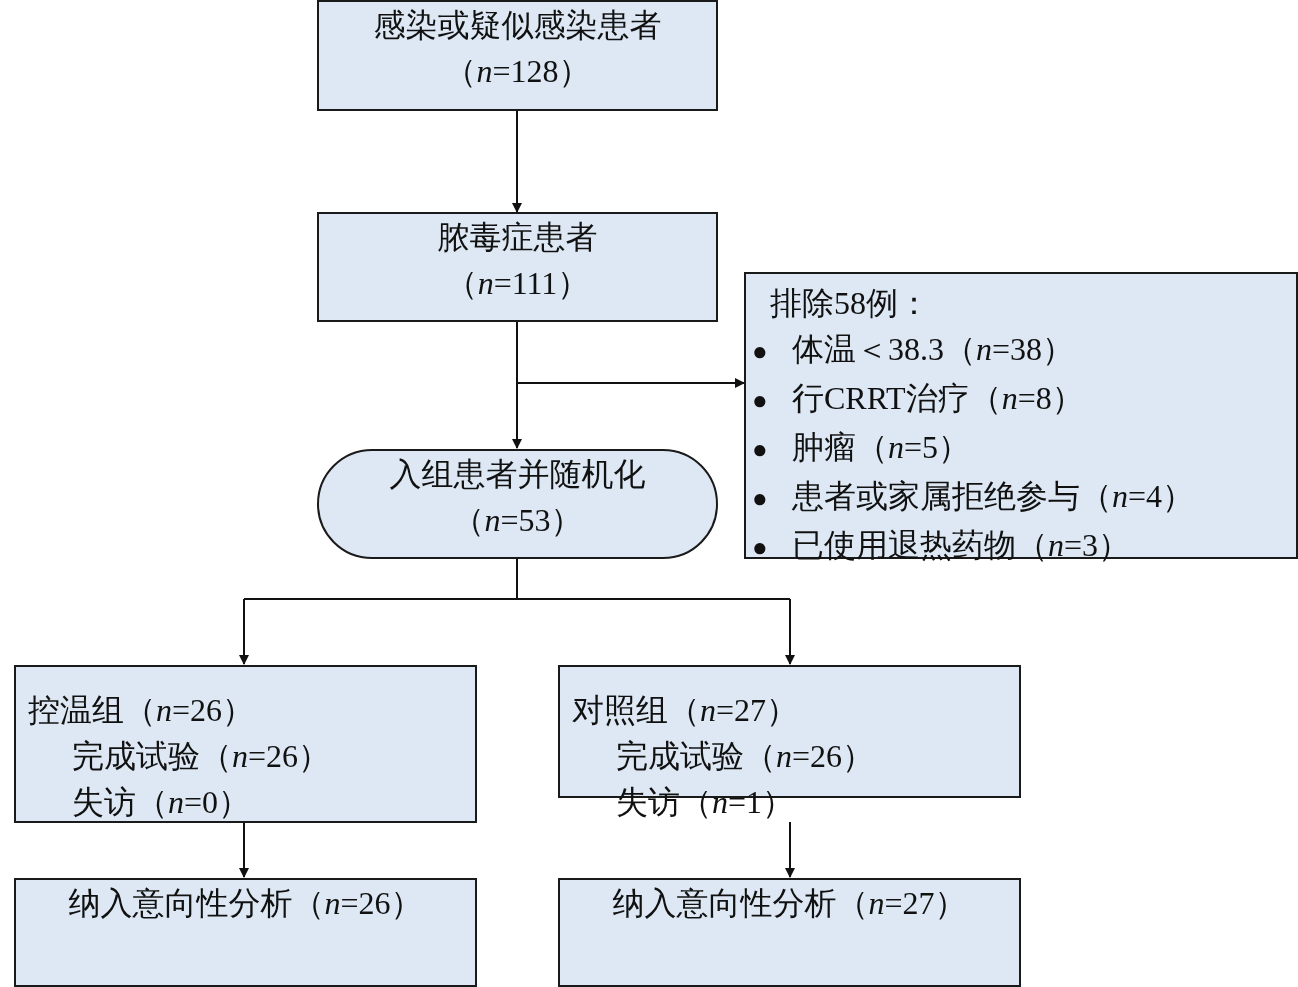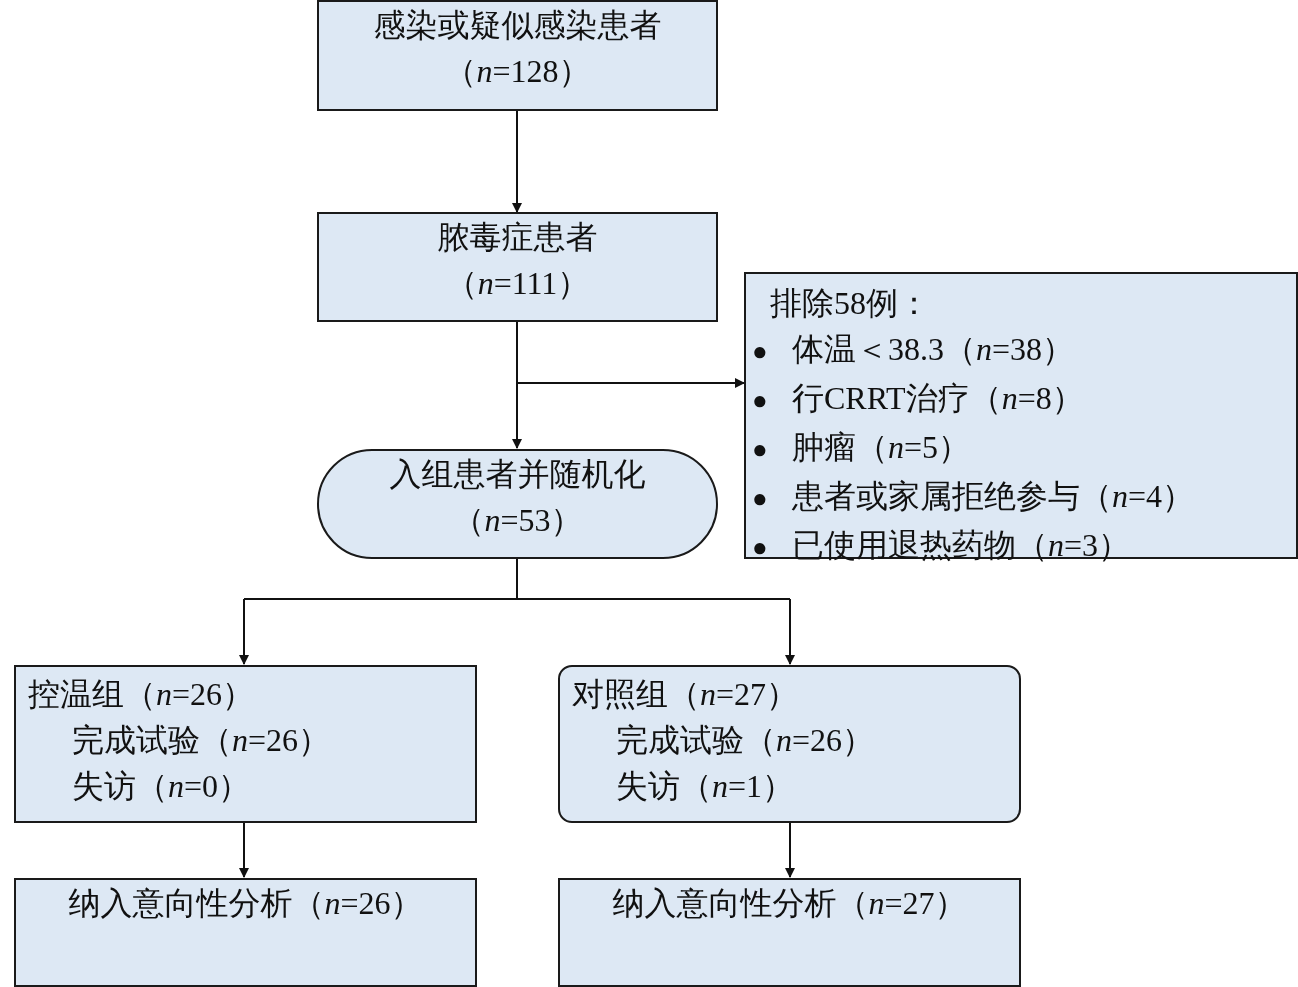--- a/index.html
+++ b/index.html
@@ -4,21 +4,21 @@
 <style>
   html, body { margin: 0; padding: 0; background: #ffffff; }
   body { width: 1298px; height: 987px; position: relative; overflow: hidden;
          font-family: "Liberation Serif", "DejaVu Serif", serif; color: #111; }
   svg.connectors { position: absolute; left: 0; top: 0; width: 1298px; height: 987px; }
   .box { position: absolute; background: #dde8f4; border: 2px solid #1a1a1a; box-sizing: border-box; }
   .center { display: flex; flex-direction: column; align-items: center; justify-content: flex-start; text-align: center; }
   .line { font-size: 32px; line-height: 46px; white-space: nowrap; }
   .n { font-style: italic; }
   .rounded { border-radius: 56px; }
-  .left { padding-left: 12px; padding-top: 4px; }
+  .left { padding-left: 12px; padding-top: 20px; }
   .indent { padding-left: 44px; }
   .excl { padding-left: 6px; padding-top: 6px; }
   .excl .line { line-height: 46px; }
   .bullet { display: inline-block; width: 40px; font-size: 26px; }
 </style>
 </head>
 <body>
 
 <svg class="connectors" xmlns="http://www.w3.org/2000/svg">
   <defs>
@@ -62,21 +62,21 @@
   <div class="line">入组患者并随机化</div>
   <div class="line"><span>（</span><span class="n">n</span><span>=</span><span>53</span><span>）</span></div>
 </div>
 
 <div class="box left" style="left:14px;top:665px;width:463px;height:158px;">
   <div class="line"><span>控温组</span><span>（</span><span class="n">n</span><span>=</span><span>26</span><span>）</span></div>
   <div class="line indent"><span>完成试验</span><span>（</span><span class="n">n</span><span>=</span><span>26</span><span>）</span></div>
   <div class="line indent"><span>失访</span><span>（</span><span class="n">n</span><span>=</span><span>0</span><span>）</span></div>
 </div>
 
-<div class="box left" style="left:558px;top:665px;width:463px;height:158px;border-radius:14px;">
+<div class="box left" style="left:558px;top:665px;width:463px;height:133px;">
   <div class="line"><span>对照组</span><span>（</span><span class="n">n</span><span>=</span><span>27</span><span>）</span></div>
   <div class="line indent"><span>完成试验</span><span>（</span><span class="n">n</span><span>=</span><span>26</span><span>）</span></div>
   <div class="line indent"><span>失访</span><span>（</span><span class="n">n</span><span>=</span><span>1</span><span>）</span></div>
 </div>
 
 <div class="box center" style="left:14px;top:878px;width:463px;height:109px;">
   <div class="line"><span>纳入意向性分析</span><span>（</span><span class="n">n</span><span>=</span><span>26</span><span>）</span></div>
 </div>
 <div class="box center" style="left:558px;top:878px;width:463px;height:109px;">
   <div class="line"><span>纳入意向性分析</span><span>（</span><span class="n">n</span><span>=</span><span>27</span><span>）</span></div>

